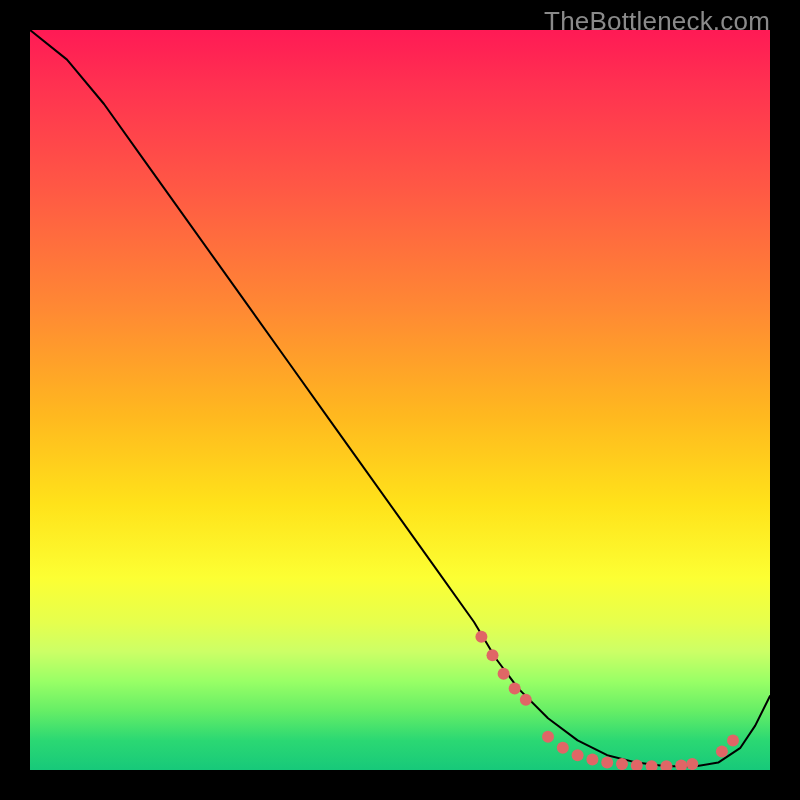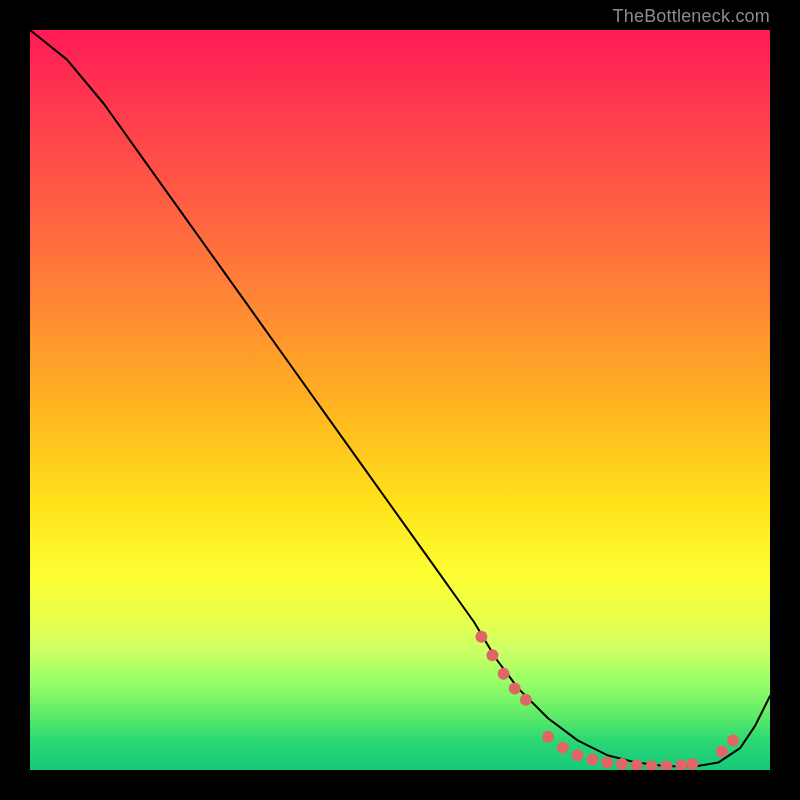--- a/index.html
+++ b/index.html
@@ -46,21 +46,21 @@
     left: 0;
     top: 0;
     width: 740px;
     height: 740px;
   }
   .watermark {
     position: absolute;
     top: 6px;
     right: 30px;
     color: #8a8a8a;
-    font-size: 18px;
+    font-size: 26px;
     letter-spacing: 0.2px;
     user-select: none;
     text-align: center;
   }
 </style>
 </head>
 <body>
 
 <div class="frame">
   <div class="watermark">TheBottleneck.com</div>

